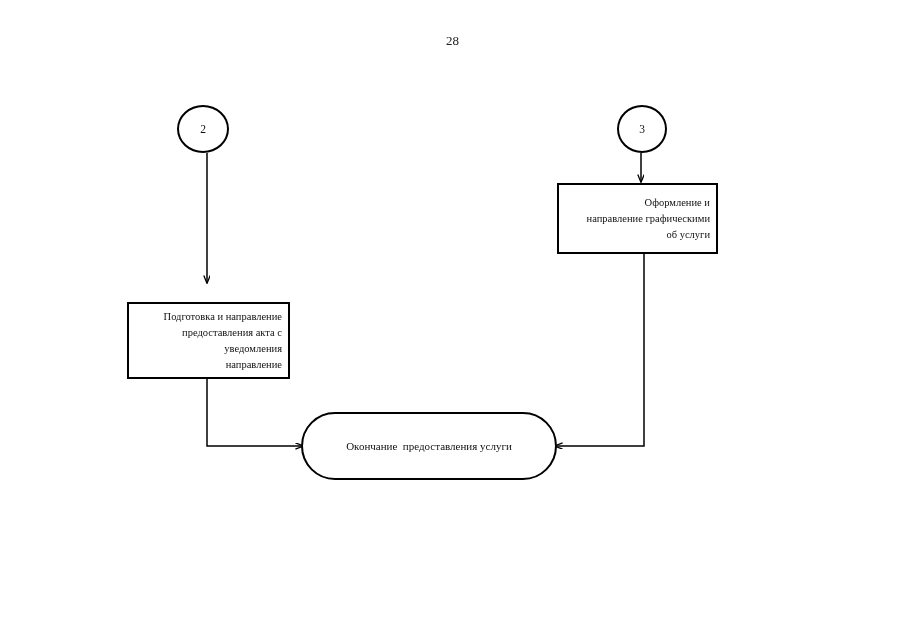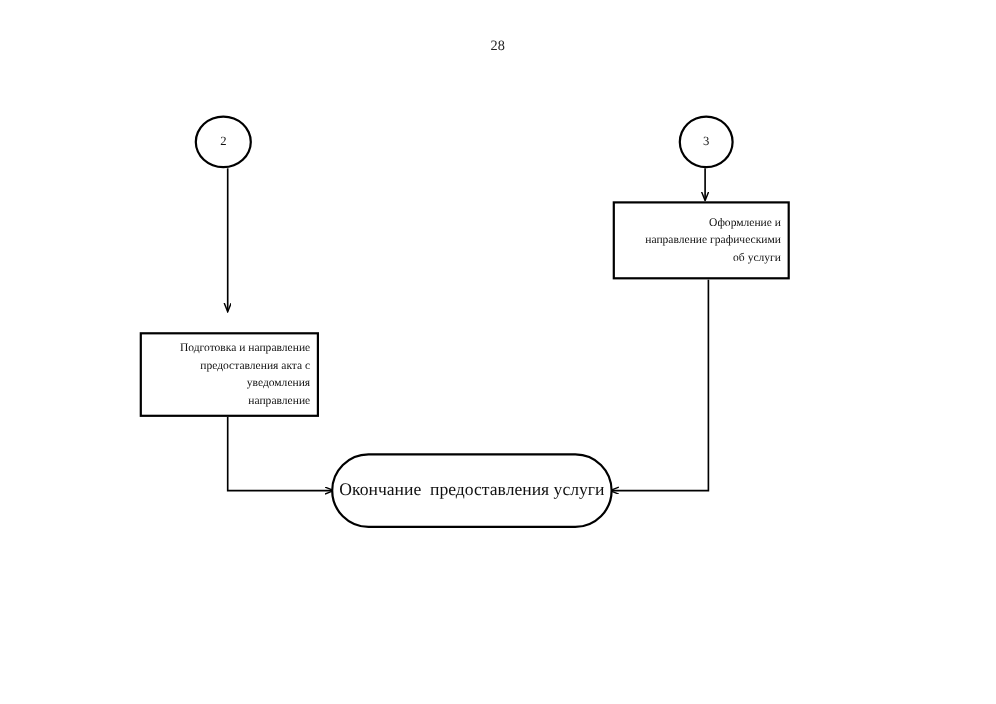--- a/index.html
+++ b/index.html
@@ -76,21 +76,21 @@
     width: 256px;
     height: 68px;
     border: 2.2px solid #000000;
     border-radius: 34px;
     background: #ffffff;
     box-sizing: border-box;
     display: flex;
     align-items: center;
     justify-content: center;
     text-align: center;
-    font-size: 16px;
+    font-size: 11px;
     color: #111111;
     white-space: pre;
   }
 </style>
 </head>
 <body>
 
 <div class="page-number">28</div>
 
 <svg id="flow-canvas" viewBox="0 0 905 640" xmlns="http://www.w3.org/2000/svg">

